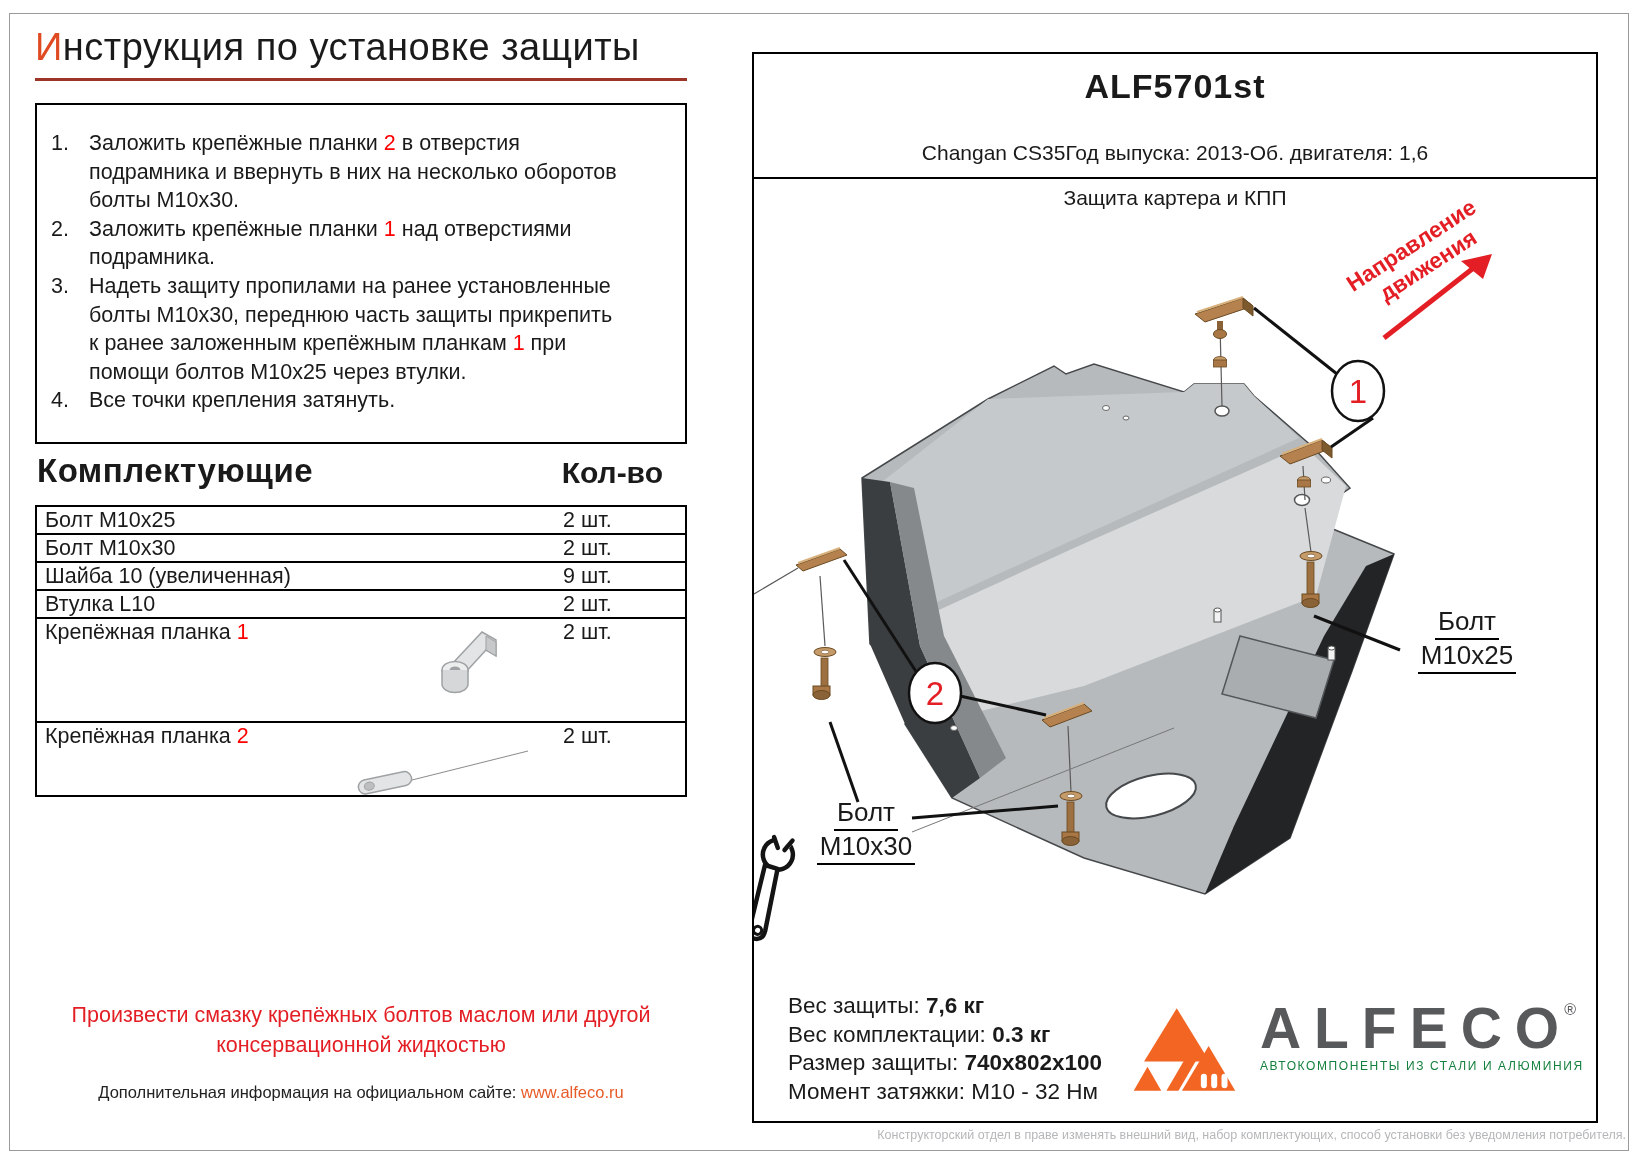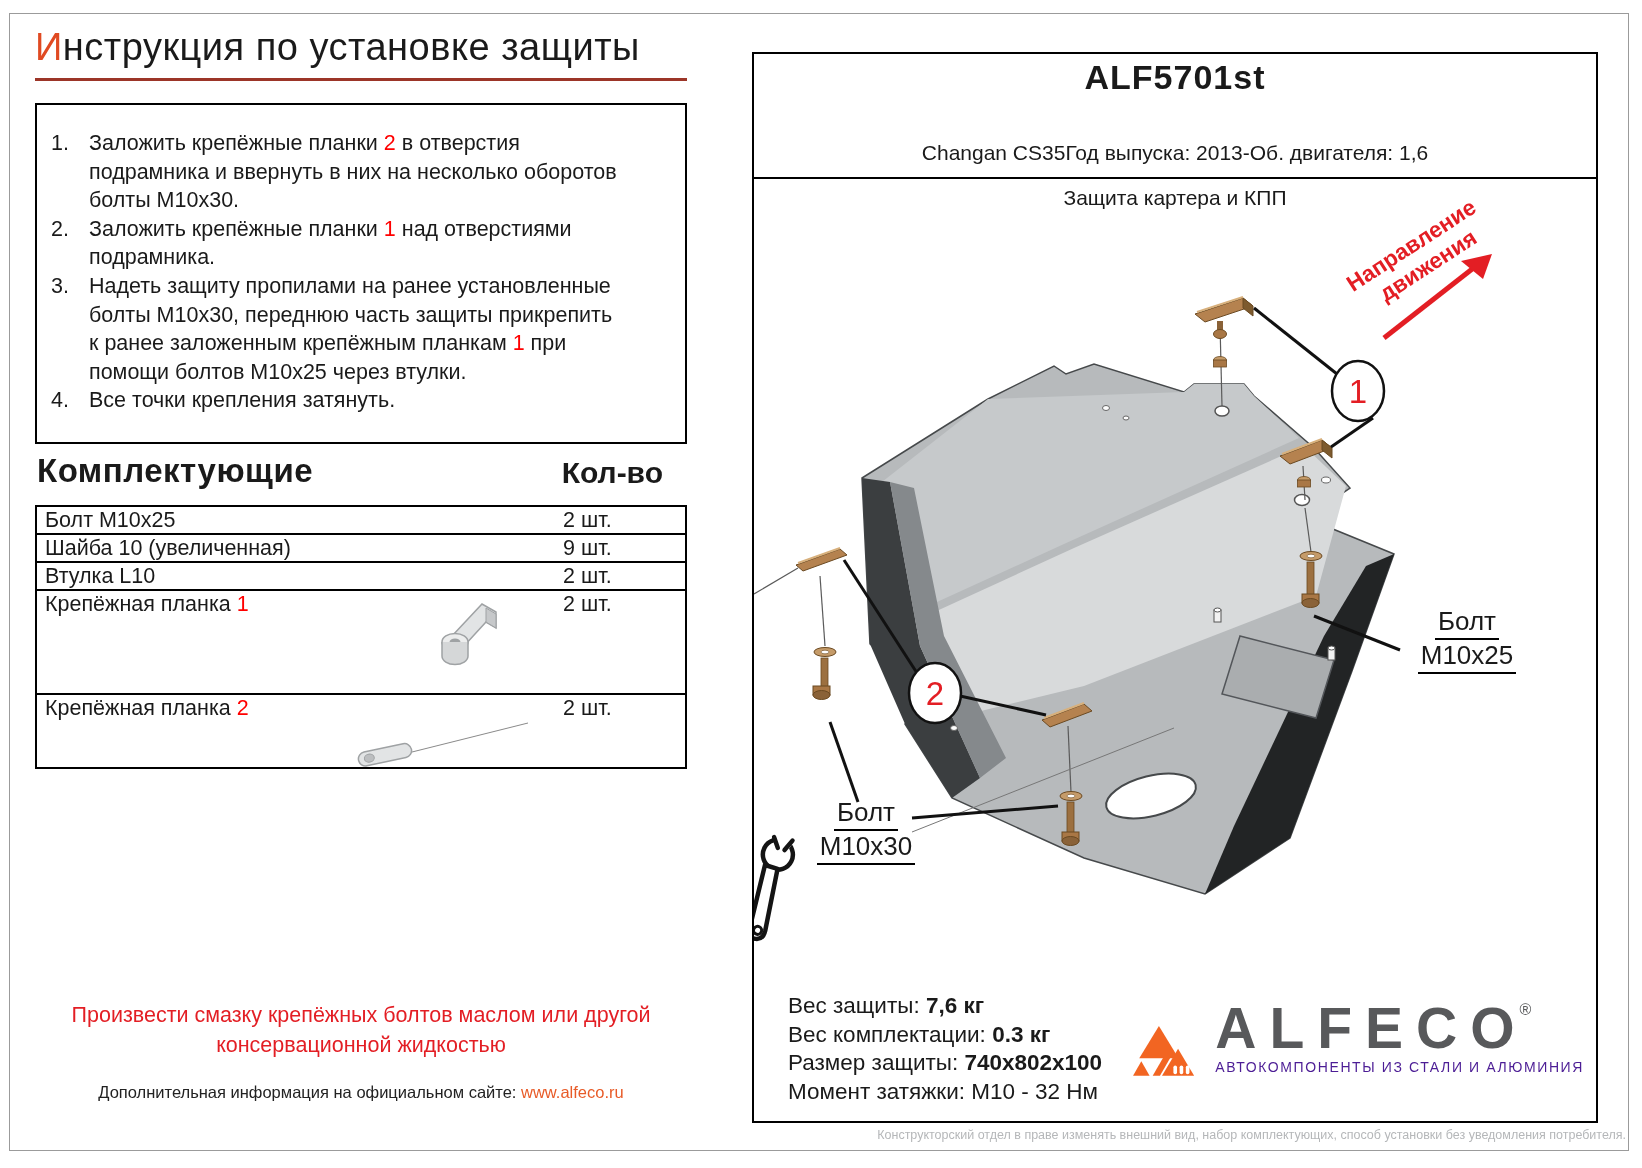--- a/index.html
+++ b/index.html
@@ -42,39 +42,39 @@
 
   .warning{position:absolute;left:35px;top:1000px;width:652px;text-align:center;color:#e31e24;
     font-size:21.5px;line-height:30px;}
   .site-info{position:absolute;left:35px;top:1083px;width:652px;text-align:center;font-size:16.5px;color:#222;}
   .site-info a{color:#e85b28;text-decoration:none;margin-top:35px;}
 
   
   .panel{position:absolute;left:752px;top:52px;width:846px;height:1071px;border:2.5px solid #000;
     box-sizing:border-box;}
   .panel-header{position:absolute;left:0;top:0;width:100%;height:125px;border-bottom:2px solid #000;box-sizing:border-box;}
-  .model-code{text-align:center;padding-top:4px;font-size:34px;font-weight:700;letter-spacing:1px;}
+  .model-code{text-align:center;padding-top:13px;font-size:34px;font-weight:700;letter-spacing:1px;}
   .header-row{position:absolute;left:28px;right:28px;bottom:12px;display:flex;justify-content:center;font-size:21px;}
   .panel-subtitle{position:absolute;left:0;top:132px;width:100%;text-align:center;font-size:21px;}
 
   .diagram{position:absolute;left:0;top:112px;width:841px;height:815px;overflow:hidden;}
   .bolt-label{position:absolute;text-align:center;font-size:26px;line-height:31px;}
   .bolt-label span{display:inline-block;border-bottom:2px solid #000;padding:0 3px 1px 3px;}
   .bl25{left:638px;top:440px;width:150px;}
   .bl30{left:56px;top:631px;width:112px;}
 
   .specs{position:absolute;left:34px;top:938px;font-size:22.5px;line-height:28.7px;}
   .specs b{font-weight:700;}
 
   .logo{position:absolute;left:378px;top:945px;width:452px;display:flex;align-items:flex-start;gap:16px;}
   .logo-text{display:flex;flex-direction:column;}
   .logo-name-row{display:flex;align-items:flex-start;}
   .logo-name{font-size:57px;font-weight:700;letter-spacing:13px;color:#58595b;line-height:58px;}
   .logo-reg{font-size:16px;color:#58595b;position:relative;top:2px;left:-8px;}
-  .logo-tagline{font-size:14px;letter-spacing:1.6px;color:#4c1d95;margin-top:2px;white-space:nowrap;}
+  .logo-tagline{font-size:12px;letter-spacing:1.6px;color:#15803d;margin-top:2px;white-space:nowrap;}
 
   .disclaimer{position:absolute;right:16px;top:1128px;font-size:12.5px;color:#b5b7b9;}
 </style>
 </head>
 <body>
 
 <div class="page-frame"></div>
 
 <div class="doc-title"><span class="accent">И</span><span>нструкция по установке защиты</span></div>
 
@@ -113,20 +113,24 @@
 
 <div class="comp-header">
   <span class="comp-title">Комплектующие</span>
   <span class="qty-title">Кол-во</span>
 </div>
 
 <table class="comp-table">
   <tbody>
       <tr class="row-s">
     <td><span>Болт М10х25</span></td>
+    <td class="qty">2 шт.</td>
+  </tr>
+  <tr class="row-s">
+    <td><span>Болт М10х30</span></td>
     <td class="qty">2 шт.</td>
   </tr>
   <tr class="row-s">
     <td><span>Шайба 10 (увеличенная)</span></td>
     <td class="qty">9 шт.</td>
   </tr>
   <tr class="row-s">
     <td><span>Втулка L10</span></td>
     <td class="qty">2 шт.</td>
   </tr>

